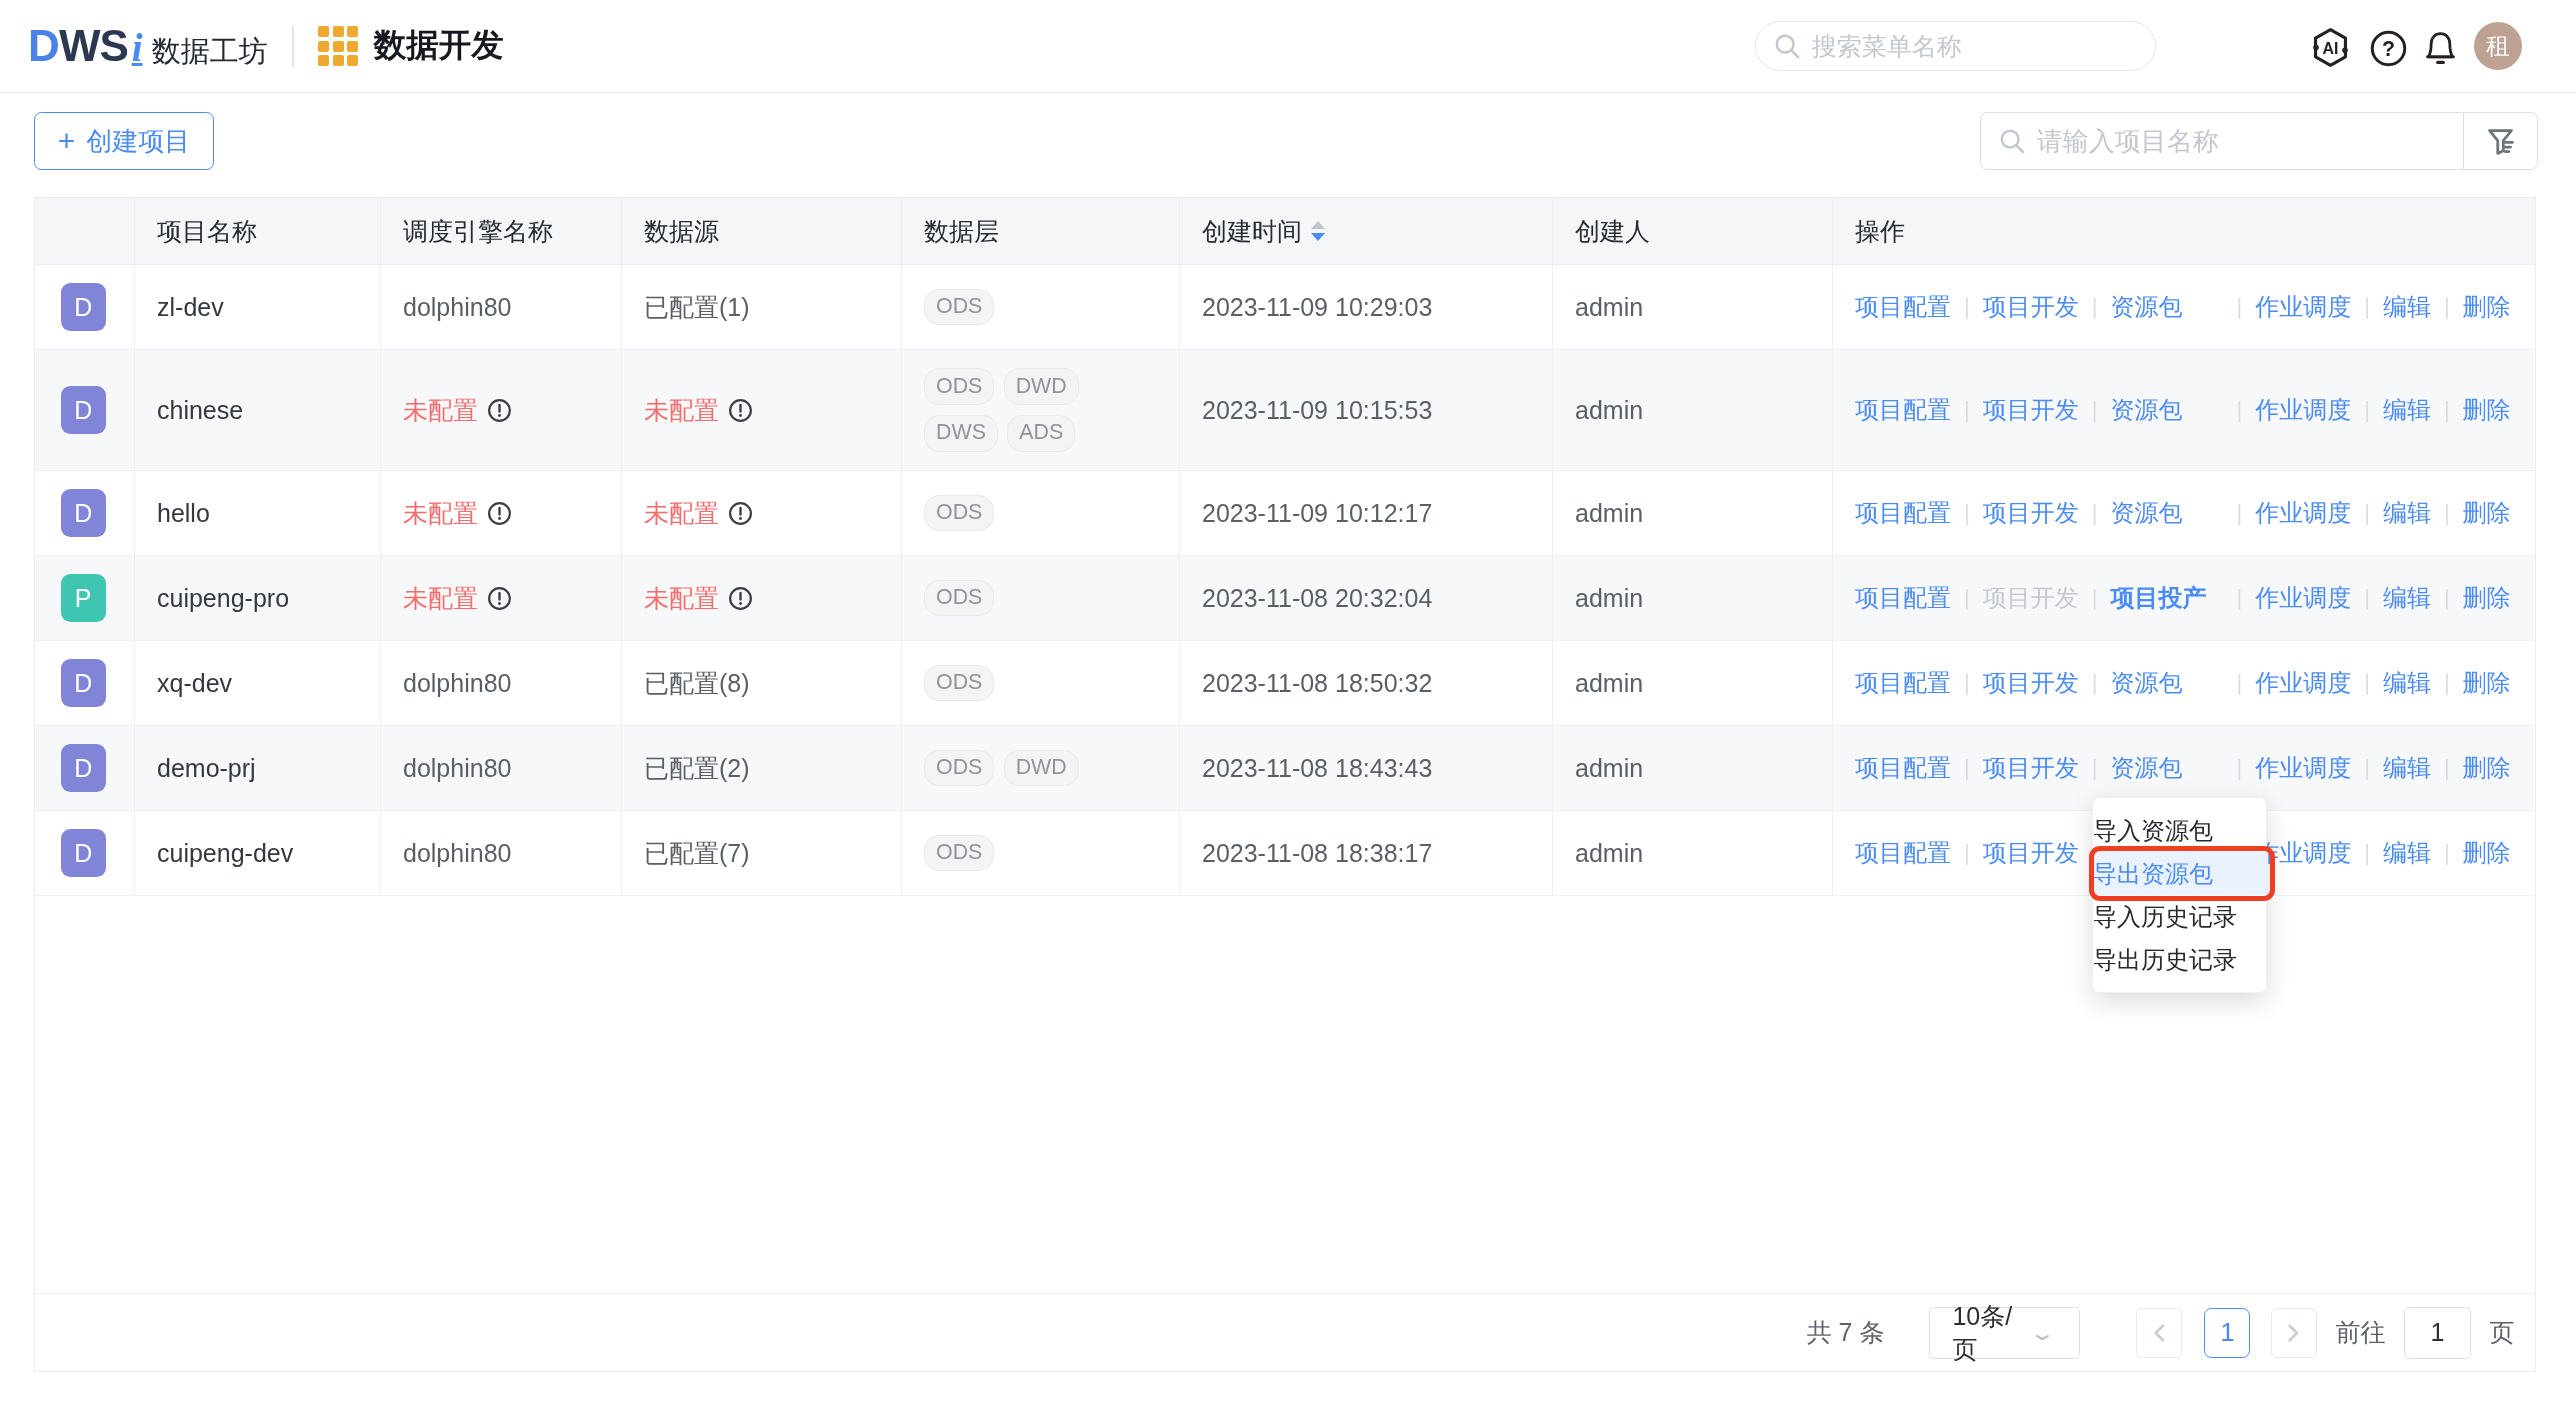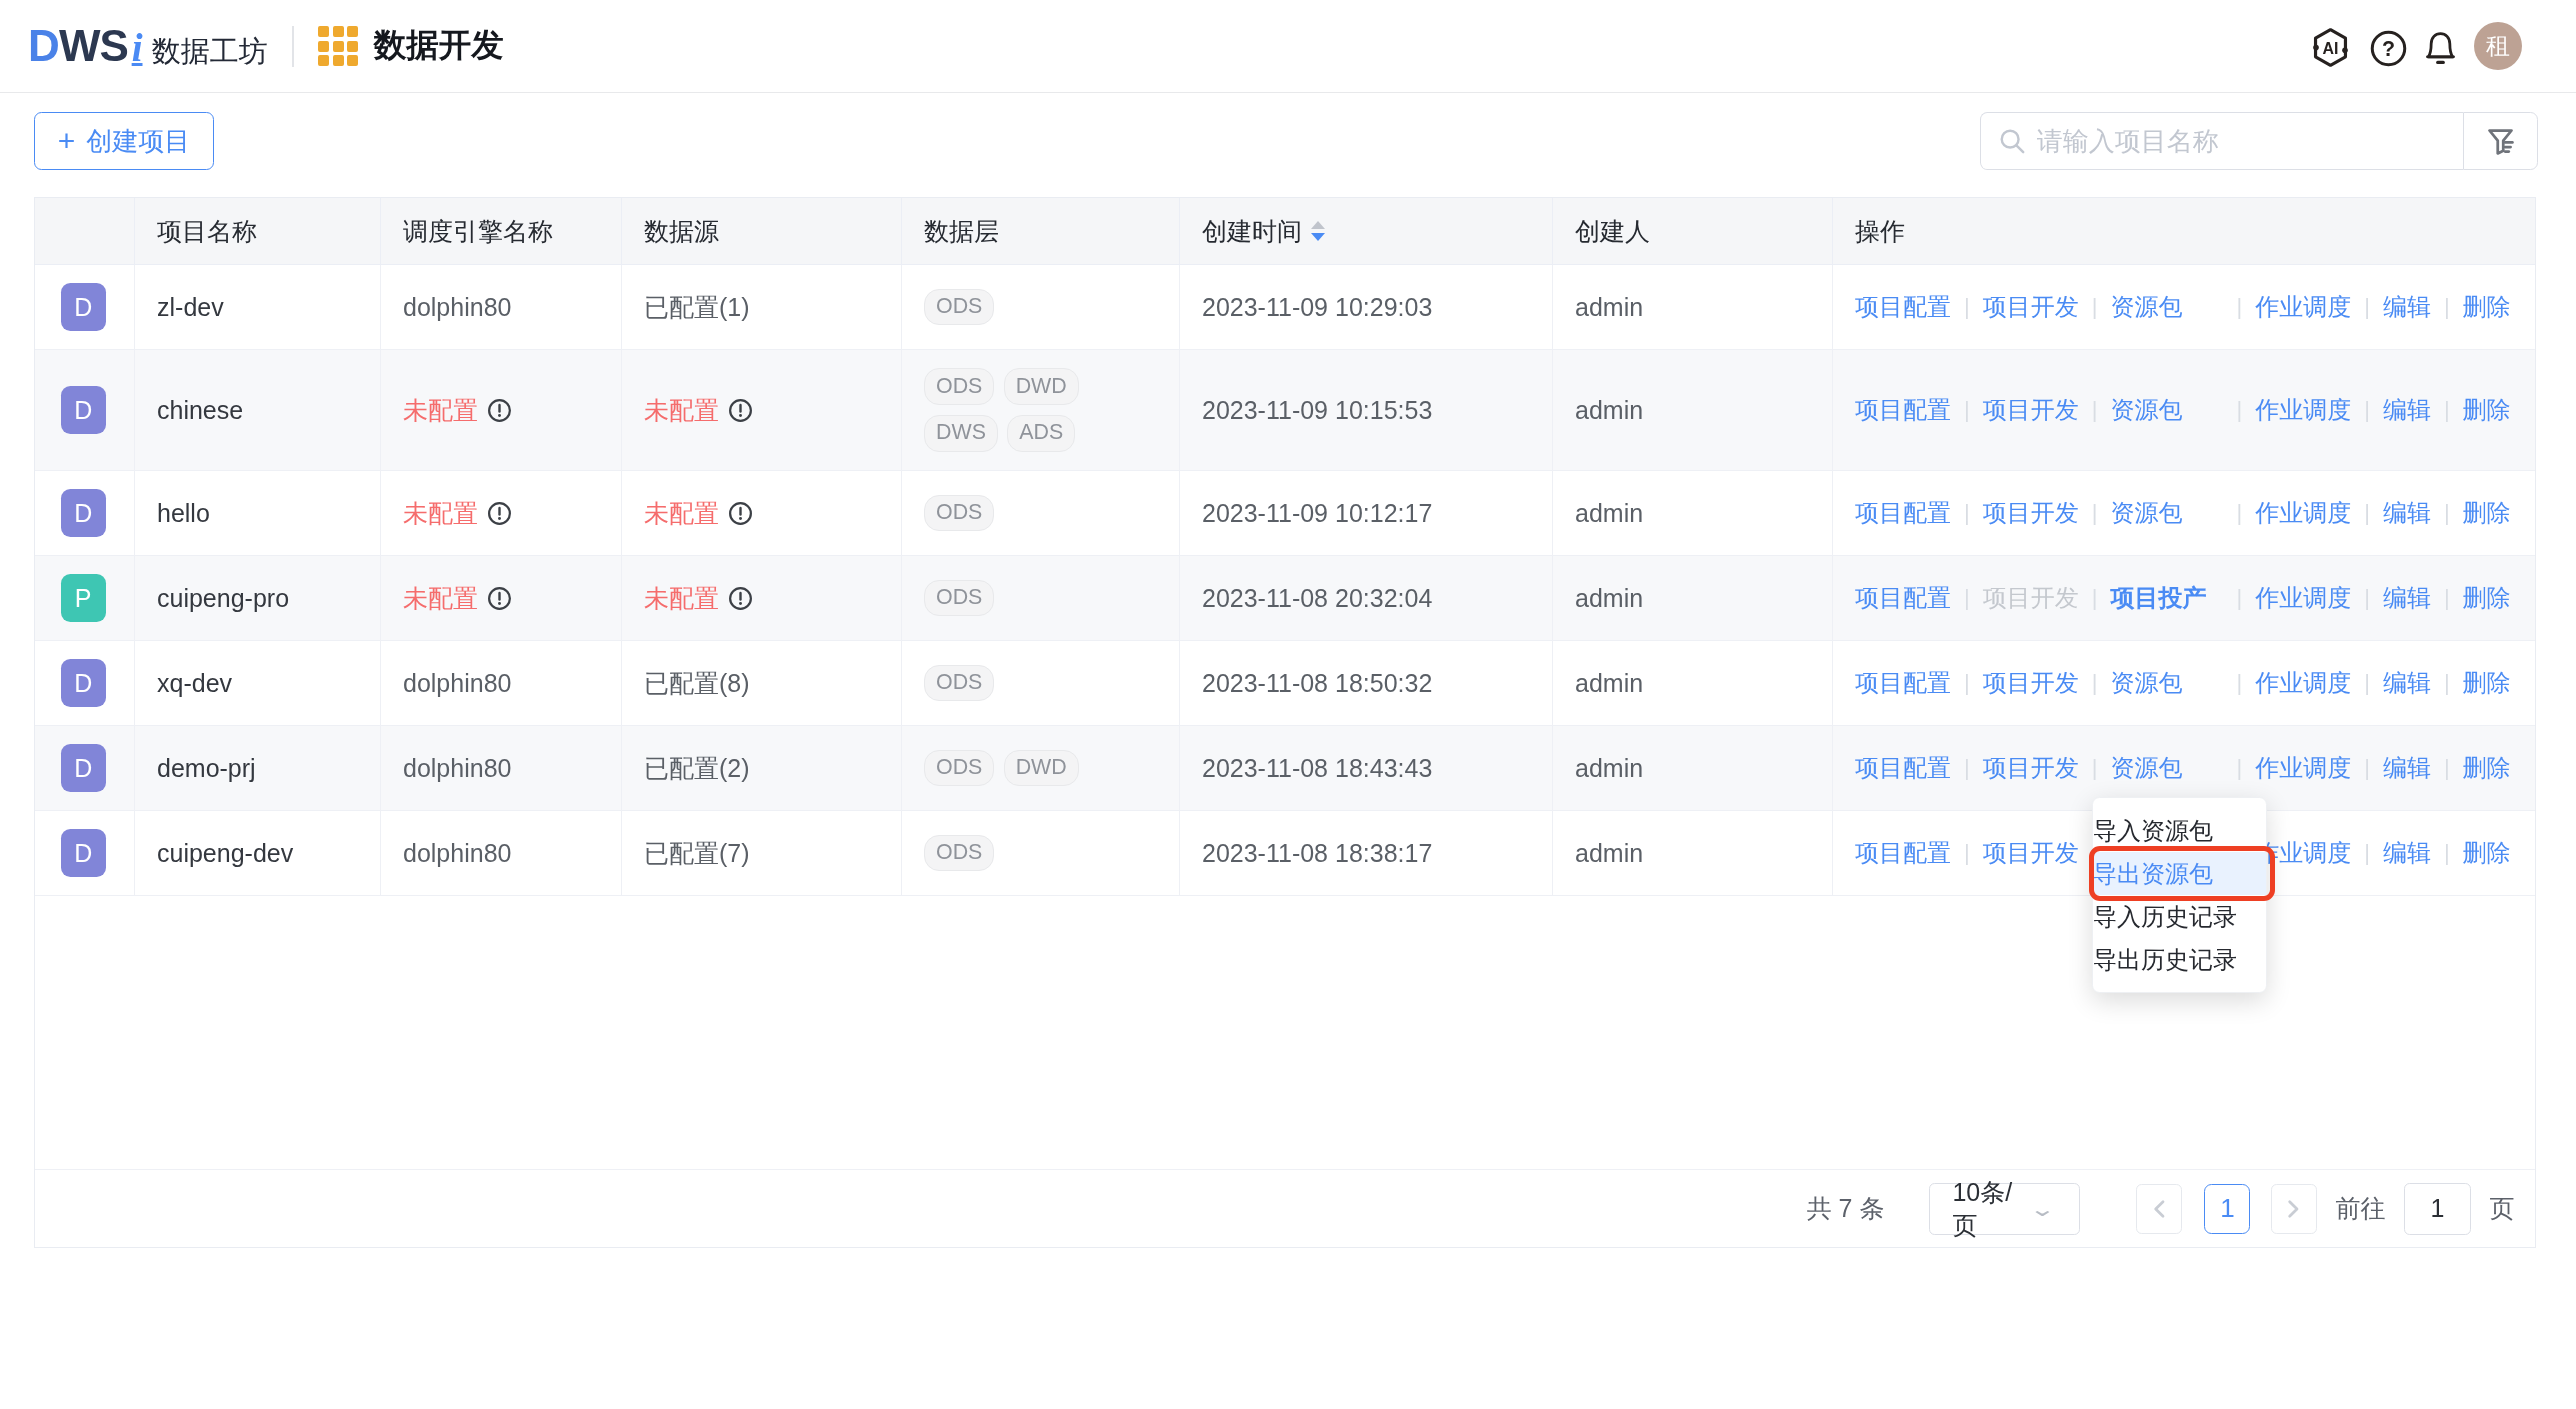--- a/index.html
+++ b/index.html
@@ -48,21 +48,21 @@
   .btn-create .plus{font-size:30px;margin-right:11px;font-weight:400;line-height:1;}
   .filter-group{position:absolute;left:1980px;top:112px;height:58px;display:flex;}
   .filter-input{width:483px;height:58px;border:1.9px solid #dcdfe6;border-right:none;border-radius:7.4px 0 0 7.4px;
     display:flex;align-items:center;padding:0 16.7px;background:#fff;}
   .filter-input input{border:none;outline:none;font-size:26px;width:390px;margin-left:11px;color:#333;
     font-family:inherit;background:transparent;}
   .filter-input input::placeholder{color:#c2c7d0;}
   .filter-btn{width:75px;height:58px;border:1.9px solid #dcdfe6;border-radius:0 7.4px 7.4px 0;background:#fff;
     display:flex;align-items:center;justify-content:center;cursor:pointer;}
   
-  .table-wrap{position:absolute;left:34px;top:197px;width:2502px;height:1051px;border:1.9px solid #e9ecf2;
+  .table-wrap{position:absolute;left:34px;top:197px;width:2502px;height:1175px;border:1.9px solid #e9ecf2;
     background:#fff;}
   .thead,.trow{display:grid;grid-template-columns:100px 246px 241px 280px 278px 373px 280px 700px;}
   .thead{height:67px;background:#f5f6f8;border-bottom:1.9px solid var(--line);}
   .th{display:flex;align-items:center;padding-left:22px;font-size:25px;color:#262a31;
     border-right:1.9px solid var(--line);}
   .th:last-child{border-right:none;}
   .sorter{display:inline-flex;flex-direction:column;margin-left:9.3px;gap:3.7px;}
   .sorter .up{width:0;height:0;border-left:7.4px solid transparent;border-right:7.4px solid transparent;
     border-bottom:8.4px solid #c0c4cc;}
   .sorter .down{width:0;height:0;border-left:7.4px solid transparent;border-right:7.4px solid transparent;
@@ -132,20 +132,27 @@
         <span></span>
         <span></span>
         <span></span>
         <span></span>
         <span></span>
         <span></span>
     </span>
     <span class="app-title">数据开发</span>
   </div>
 
+  <div class="top-search">
+    <svg width="28" height="28" viewBox="0 0 30 30">
+      <circle cx="13" cy="13" r="9" fill="none" stroke="#c2c7d0" stroke-width="2.6"></circle>
+      <line x1="20" y1="20" x2="27" y2="27" stroke="#c2c7d0" stroke-width="2.6" stroke-linecap="round"></line>
+    </svg>
+    <input placeholder="搜索菜单名称" style="">
+  </div>
 
   <span class="tico ai">
     <svg width="43" height="43" viewBox="0 0 46 46">
       <path d="M23 4 L39 13 V33 L23 42 L7 33 V13 Z" fill="none" stroke="#26211f" stroke-width="3.4" stroke-linejoin="round"></path>
       <circle cx="7.5" cy="23" r="3" fill="#26211f"></circle>
       <circle cx="38.5" cy="26" r="3" fill="#26211f"></circle>
       <text x="23" y="30" text-anchor="middle" font-size="17" font-weight="bold" fill="#26211f" font-family="Liberation Sans,sans-serif">AI</text>
     </svg>
   </span>
   <span class="tico help">

